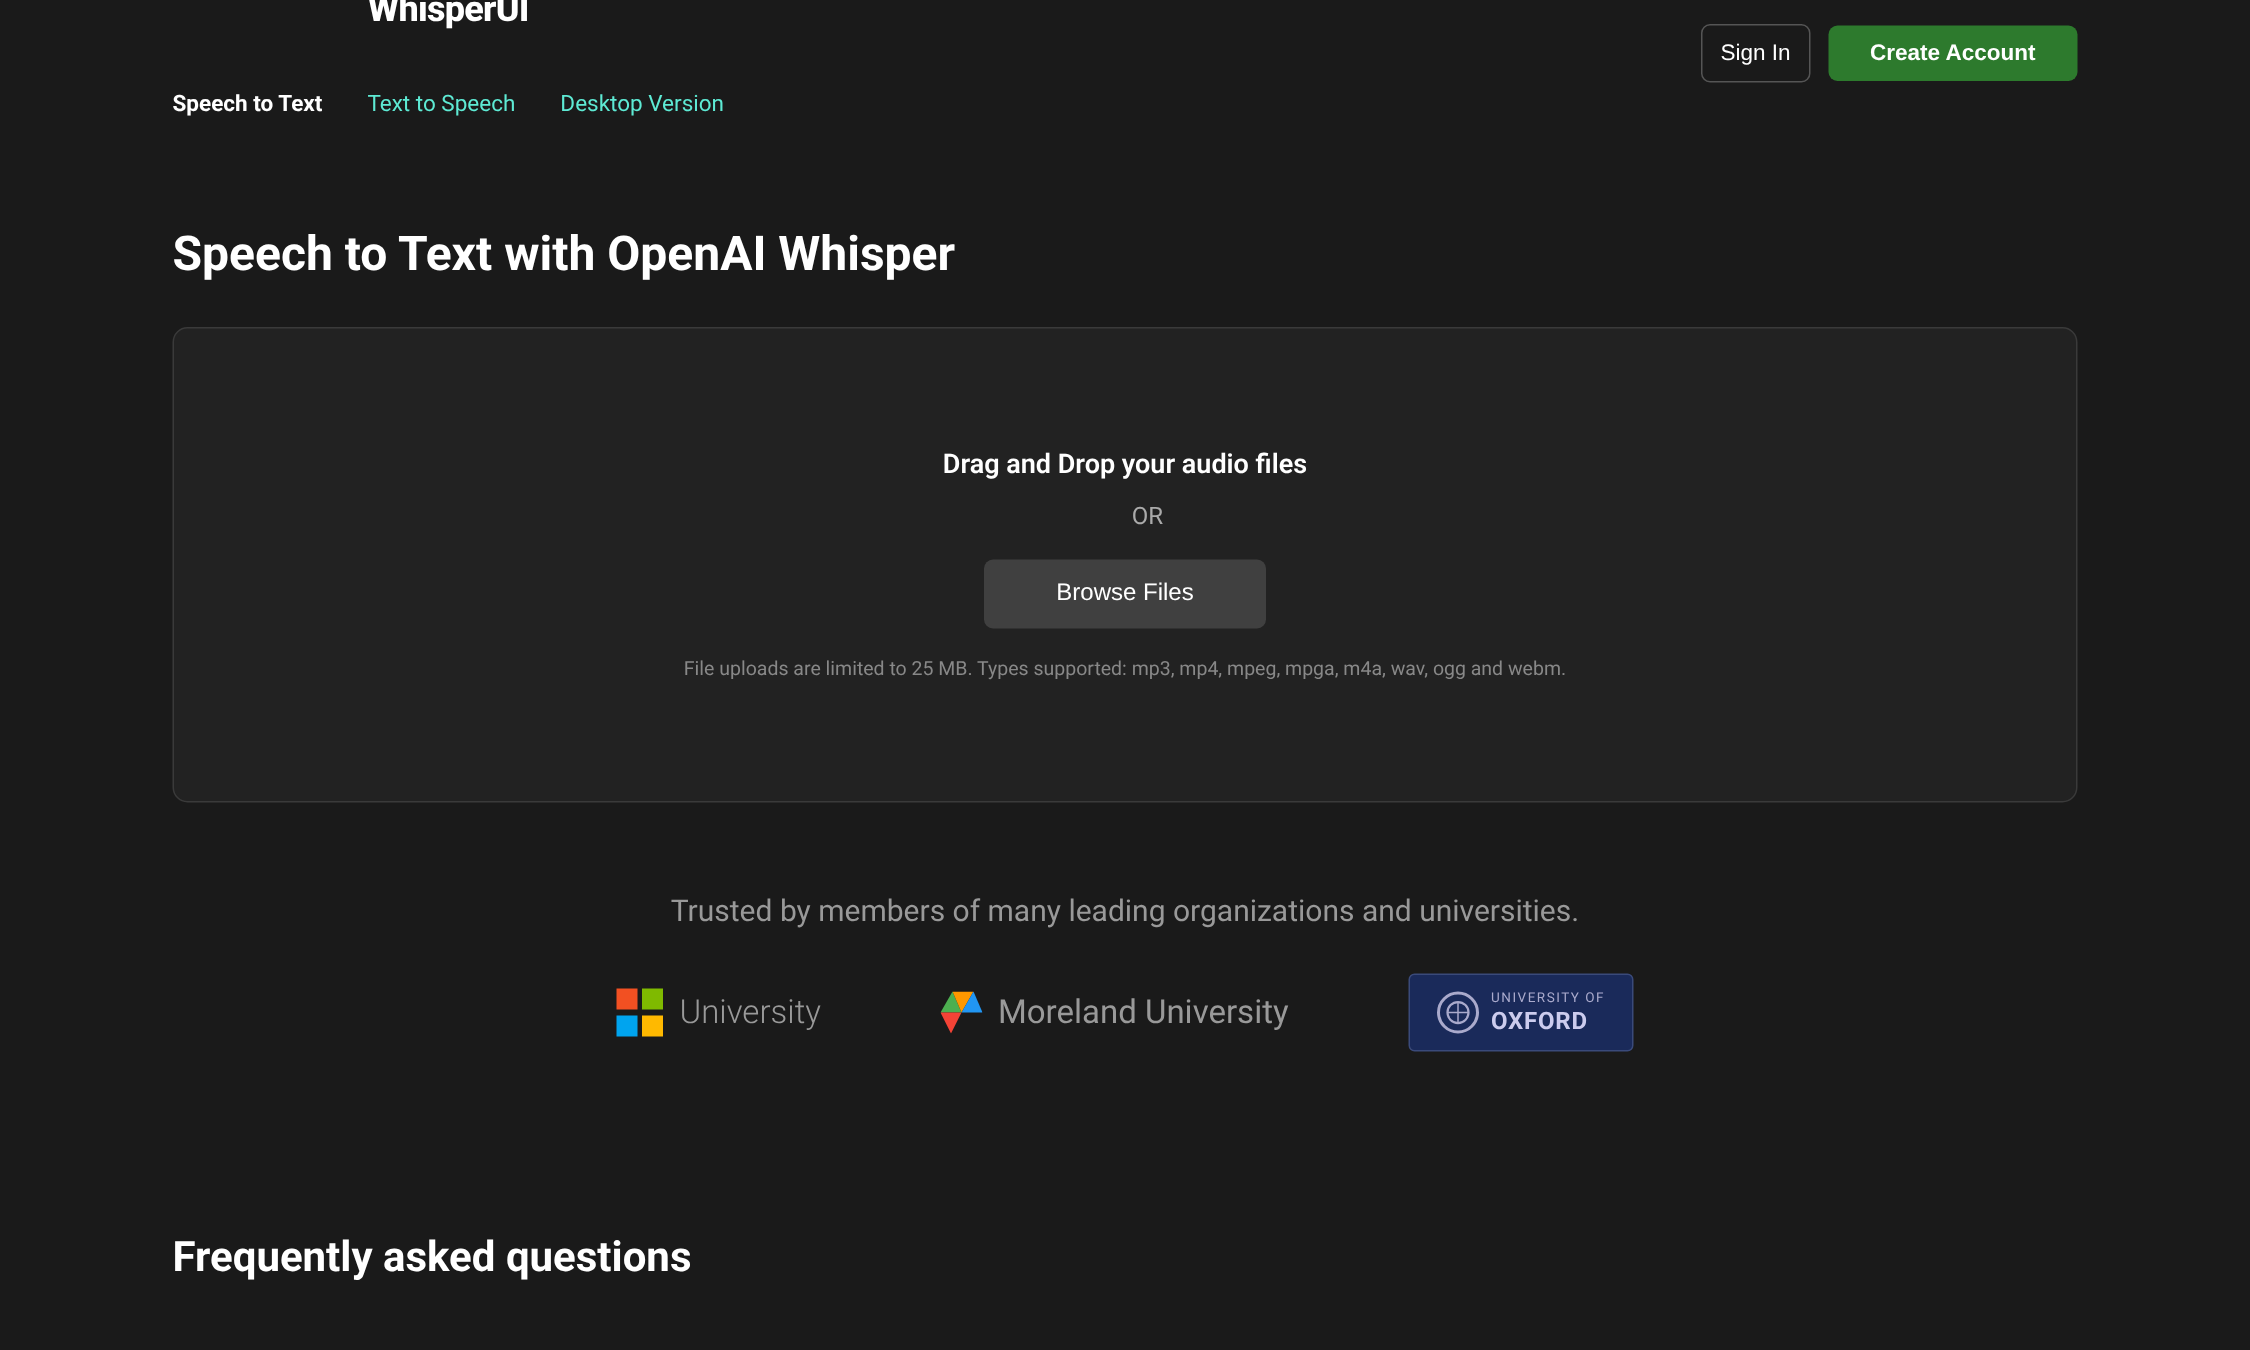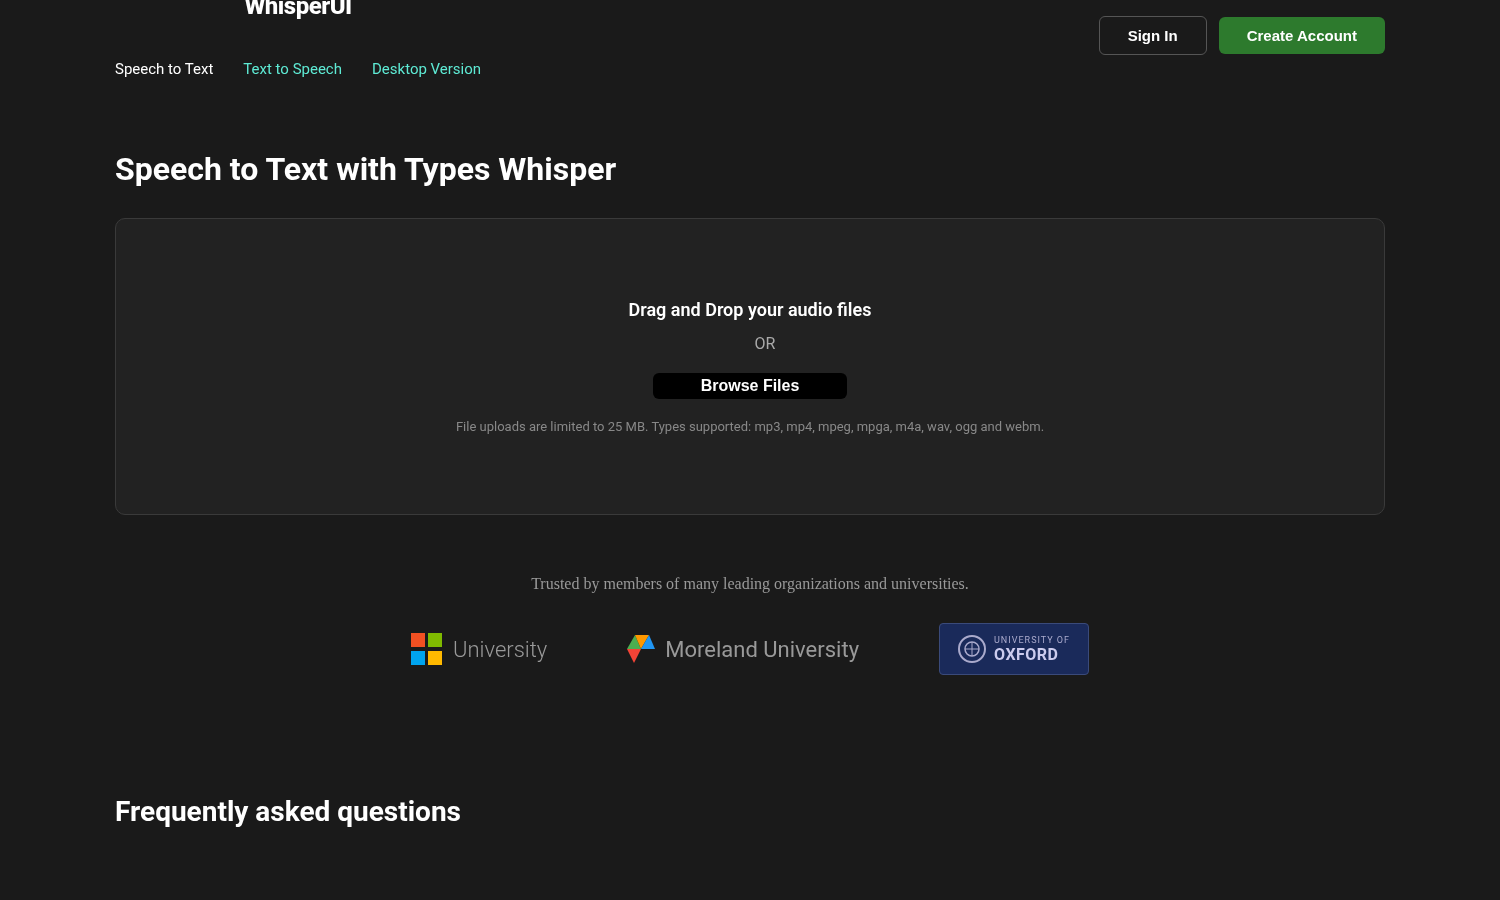--- a/index.html
+++ b/index.html
@@ -48,38 +48,38 @@
 
     .nav-item {
       font-size: 15px;
       color: #5eead4;
       cursor: pointer;
       text-decoration: none;
     }
 
     .nav-item.active {
       color: #ffffff;
-      font-weight: 400;
+      font-weight: 700;
     }
 
     .header-right {
       display: flex;
       align-items: center;
       gap: 12px;
     }
 
     .btn-signin {
       background: transparent;
       border: 1.5px solid #555555;
       color: #ffffff;
-      padding: 10px 28px;
+      padding: 10px 12px;
       border-radius: 6px;
       font-size: 15px;
       cursor: pointer;
-      font-weight: 700;
+      font-weight: 400;
     }
 
     .btn-create {
       background: #2d7a2d;
       border: none;
       color: #ffffff;
       padding: 10px 28px;
       border-radius: 6px;
       font-size: 15px;
       cursor: pointer;
@@ -119,50 +119,49 @@
     }
 
     .dropzone-or {
       font-size: 16px;
       color: #aaaaaa;
       margin-bottom: 20px;
       margin-left: 30px;
     }
 
     .btn-browse {
-      background: #000000;
+      background: #404040;
       border: none;
       color: #ffffff;
-      padding: 4px 48px;
+      padding: 14px 48px;
       border-radius: 6px;
       font-size: 16px;
-      font-weight: 700;
+      font-weight: 400;
       cursor: pointer;
       margin-bottom: 20px;
     }
 
     .dropzone-info {
       font-size: 13px;
       color: #888888;
       text-align: center;
     }
 
     
     .trusted-section {
       margin-top: 60px;
       display: flex;
       flex-direction: column;
       align-items: center;
       gap: 30px;
     }
 
     .trusted-text {
-      font-size: 16px;
+      font-size: 20px;
       color: #999999;
-      font-family: Liberation Serif, serif;
     }
 
     .logos-row {
       display: flex;
       align-items: center;
       gap: 80px;
     }
 
     
     .microsoft-logo {
@@ -278,21 +277,21 @@
       <a class="nav-item">Desktop Version</a>
     </nav>
   </div>
   <div class="header-right">
     <button class="btn-signin">Sign In</button>
     <button class="btn-create">Create Account</button>
   </div>
 </header>
 
 <main class="main">
-  <h1 class="page-title">Speech to Text with Types Whisper</h1>
+  <h1 class="page-title">Speech to Text with OpenAI Whisper</h1>
 
   <div class="dropzone">
     <div class="dropzone-text">Drag and Drop your audio files</div>
     <div class="dropzone-or">OR</div>
     <button class="btn-browse">Browse Files</button>
     <div class="dropzone-info">File uploads are limited to 25 MB. Types supported: mp3, mp4, mpeg, mpga, m4a, wav, ogg and webm.</div>
   </div>
 
   <div class="trusted-section">
     <div class="trusted-text">Trusted by members of many leading organizations and universities.</div>

